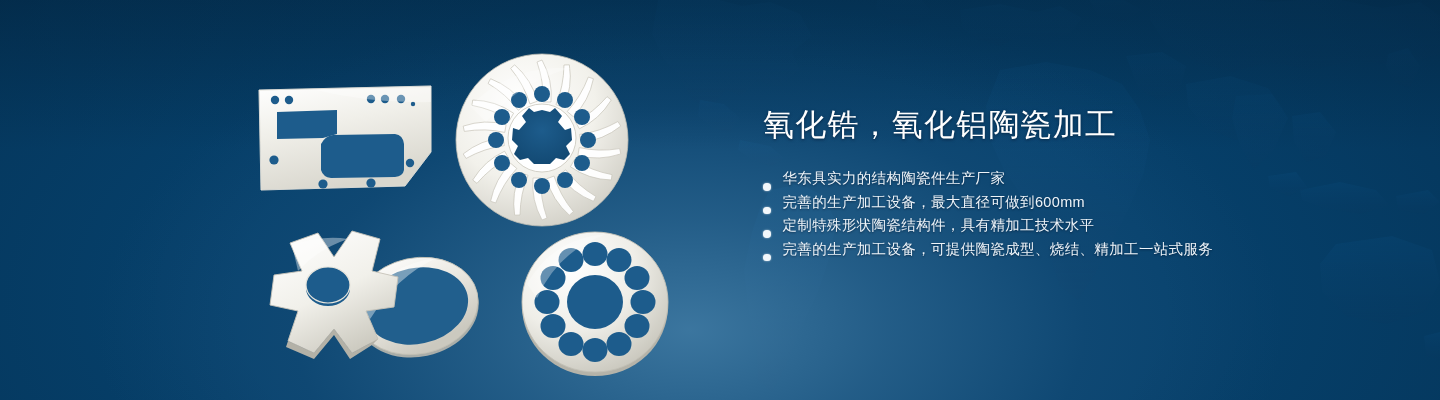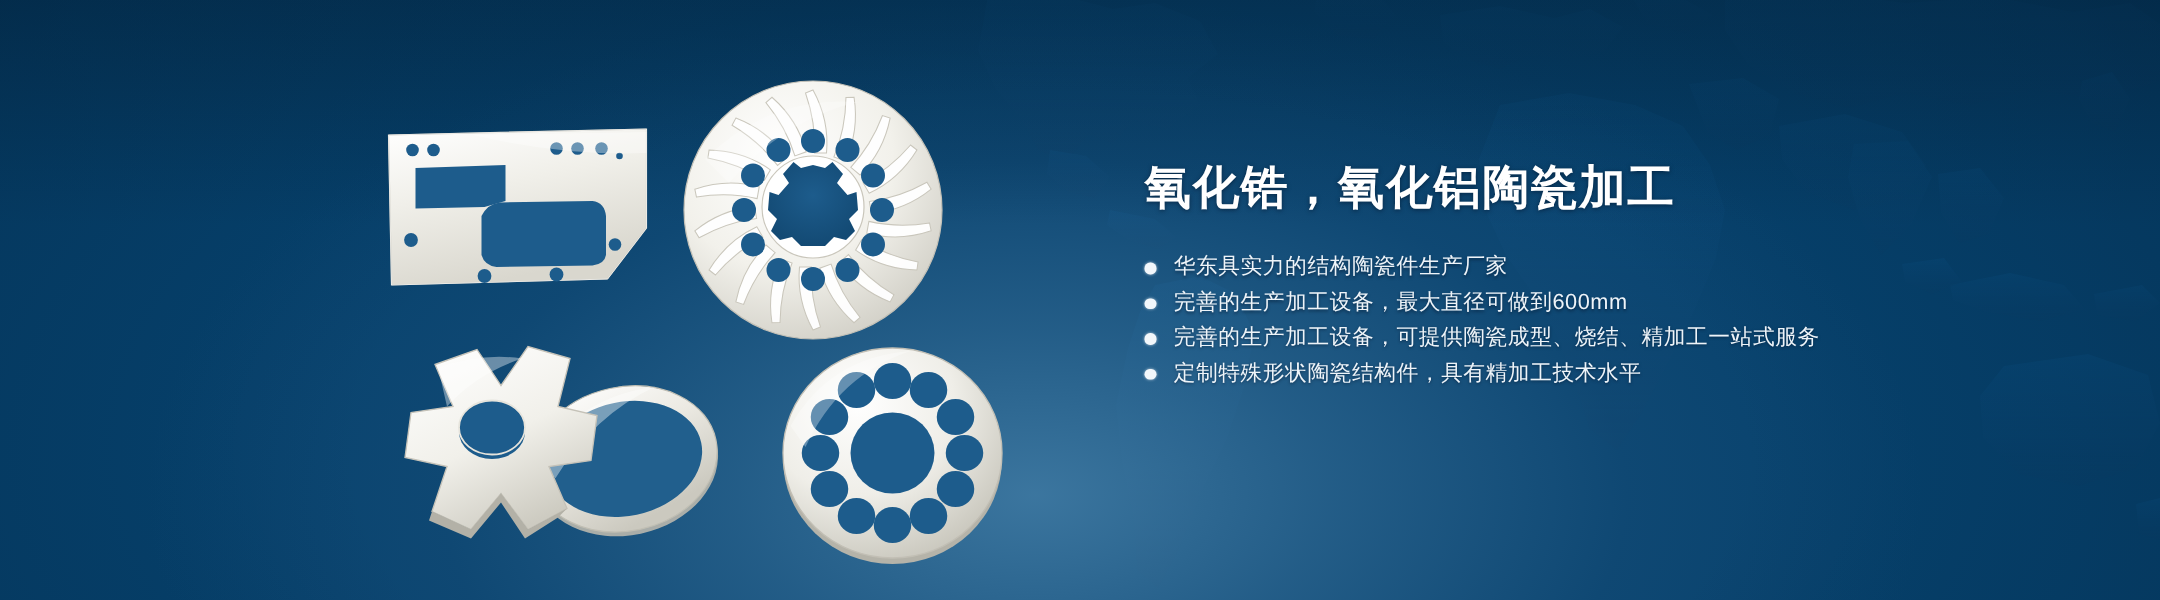--- a/index.html
+++ b/index.html
@@ -71,32 +71,32 @@
   
   .copy {
     position:absolute;
     left:763px; top:105px;
     width:540px;
   }
   .headline {
     color:#ffffff;
     font-size:31px;
     line-height:40px;
-    font-weight:700;
+    font-weight:400;
     letter-spacing:1.2px;
     text-shadow:0 1px 3px rgba(0,14,34,.55);
     white-space:nowrap;
   }
   .bullets {
     margin-top:22px;
     list-style:none;
   }
   .bullet {
     display:flex;
-    align-items:center;
+    align-items:flex-end;
     height:23.5px;
     color:#eef4f9;
     font-size:14.5px;
     line-height:23.5px;
     letter-spacing:.35px;
     text-shadow:0 1px 2px rgba(0,14,34,.5);
     white-space:nowrap;
   }
   .dot {
     flex:0 0 auto;
@@ -392,24 +392,24 @@
         <span>华东具实力的结构陶瓷件生产厂家</span>
       </li>
 
       <li class="bullet">
         <span class="dot"></span>
         <span>完善的生产加工设备，最大直径可做到600mm</span>
       </li>
 
       <li class="bullet">
         <span class="dot"></span>
+        <span>定制特殊形状陶瓷结构件，具有精加工技术水平</span>
+      </li>
+
+      <li class="bullet">
+        <span class="dot"></span>
         <span>完善的生产加工设备，可提供陶瓷成型、烧结、精加工一站式服务</span>
       </li>
 
-      <li class="bullet">
-        <span class="dot"></span>
-        <span>定制特殊形状陶瓷结构件，具有精加工技术水平</span>
-      </li>
-
     </ul>
   </div>
 
 </div>
 
 </body></html>

